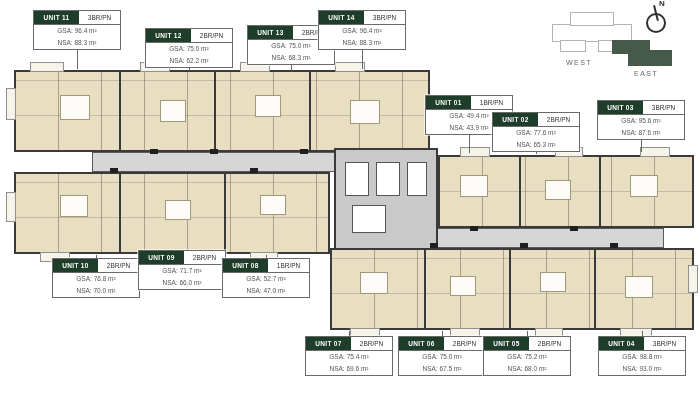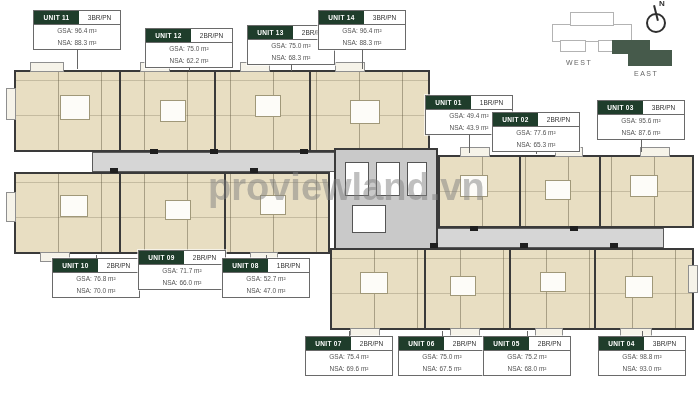--- a/index.html
+++ b/index.html
@@ -267,15 +267,14 @@
   <div id="compass-n">N</div>
   <div id="compass-needle"></div>
   <div id="compass-circle"></div>
 
   <div class="bshape" style="left:612px;top:40px;width:60px;height:28px">
     <div class="fill" style="left:0;top:0;width:38px;height:14px"></div>
     <div class="fill" style="left:16px;top:10px;width:44px;height:16px"></div>
   </div>
   <div class="clabel" style="left:634px;top:70px">EAST</div>
 
-  <div id="watermark">proviewland.vn</div>
 
 </div>
 
 </body></html>

